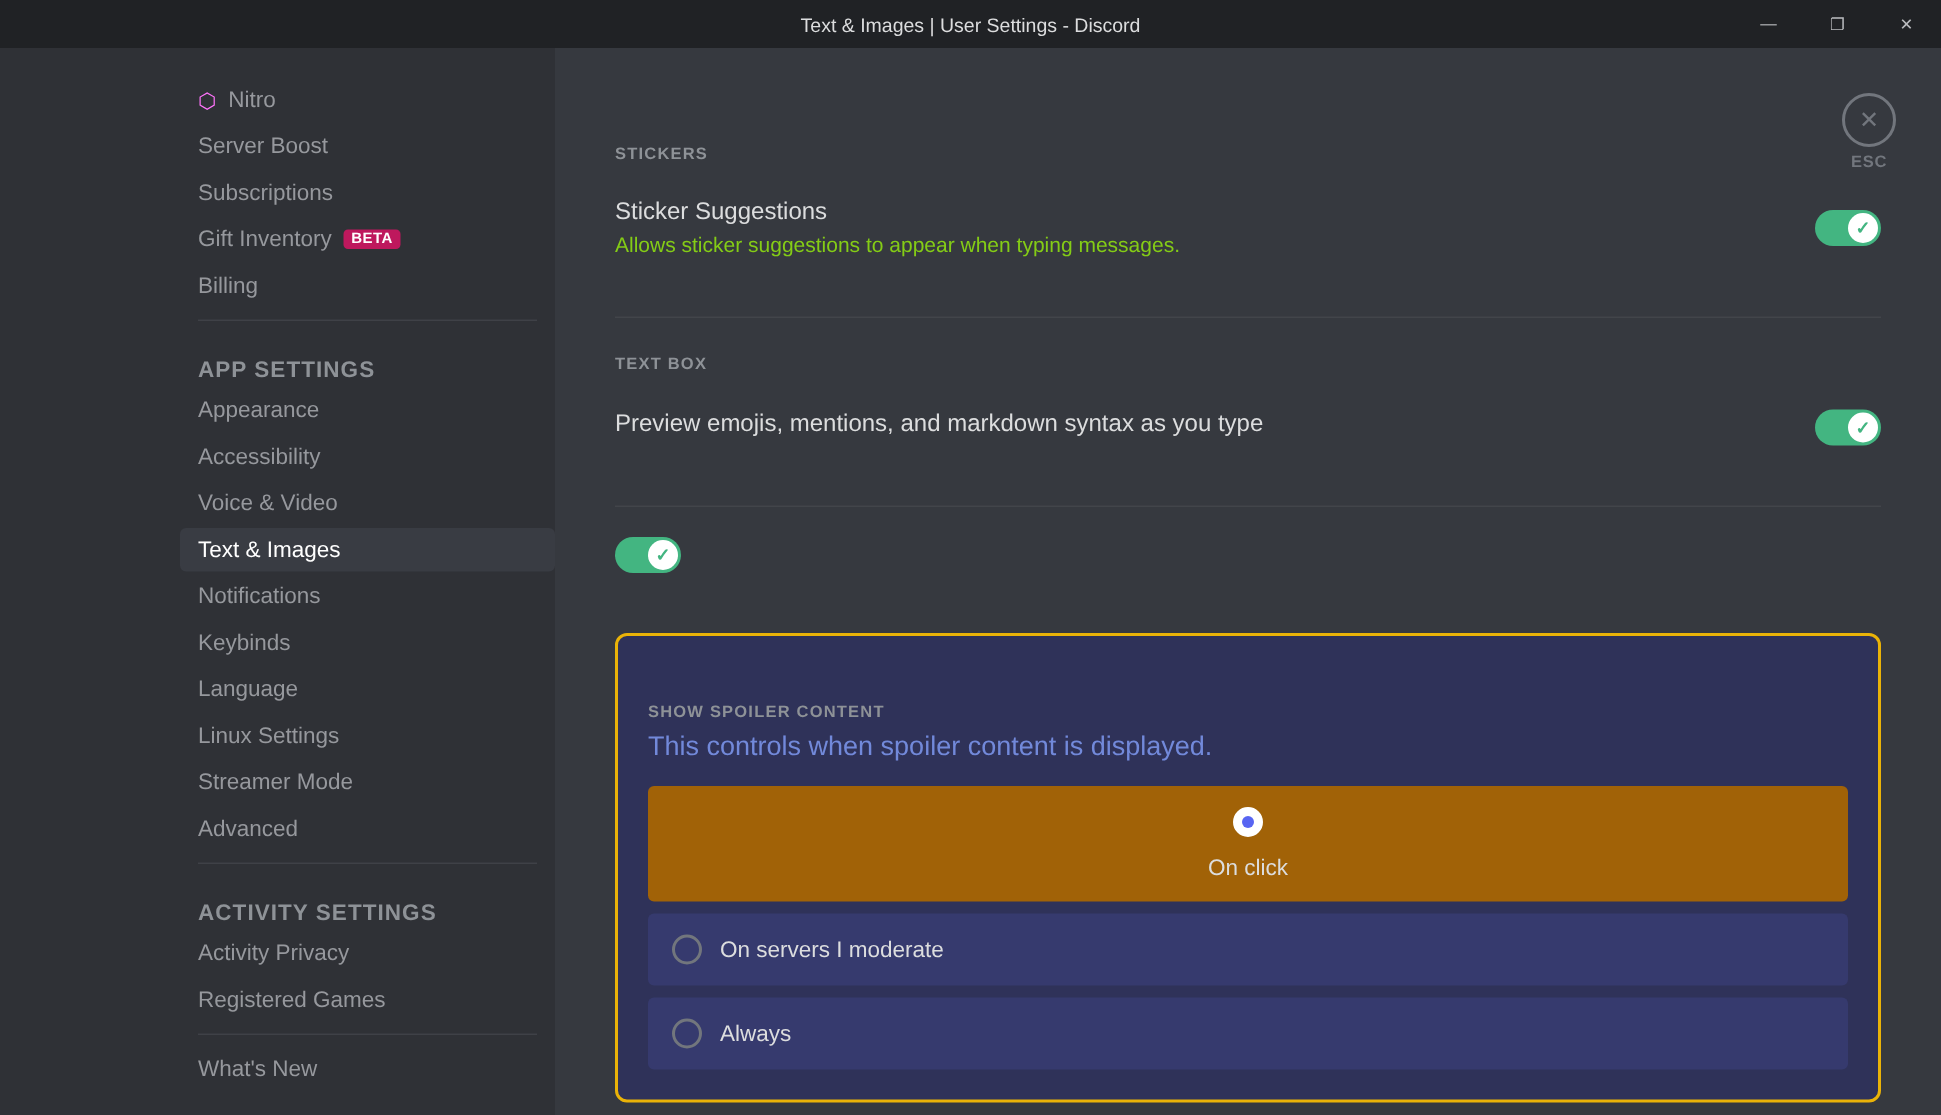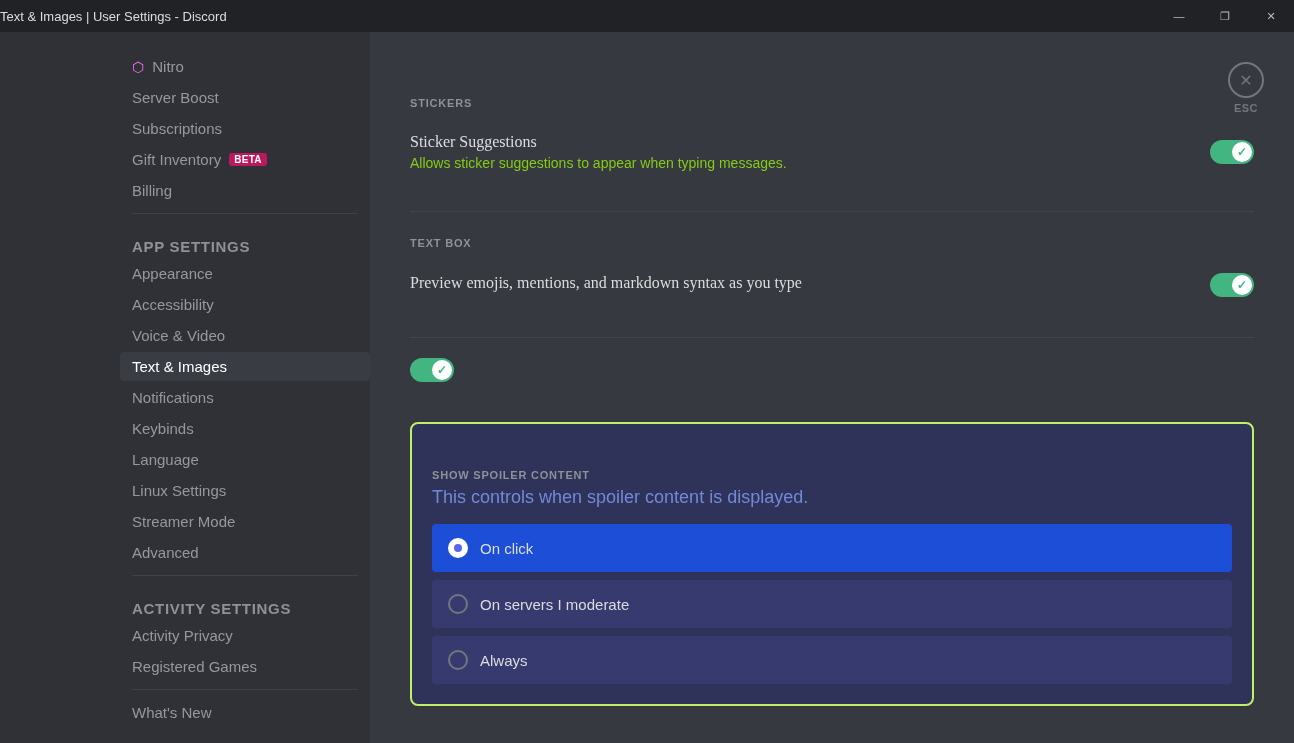--- a/index.html
+++ b/index.html
@@ -13,20 +13,21 @@
       display: flex;
       flex-direction: column;
     }
 
     
     .title-bar {
       background: #202225;
       height: 32px;
       display: flex;
       align-items: center;
+      justify-content: center;
       position: relative;
       flex-shrink: 0;
     }
     .title-bar-title {
       font-size: 13px;
       color: #dcddde;
     }
     .title-bar-controls {
       position: absolute;
       right: 0;
@@ -167,21 +168,20 @@
       display: flex;
       align-items: center;
       justify-content: space-between;
       padding: 12px 0;
     }
     .settings-row-text h3 {
       font-size: 16px;
       color: #dcddde;
       font-weight: 500;
       margin-bottom: 4px;
-      font-family: Liberation Serif, serif;
     }
     .settings-row-text p {
       font-size: 14px;
       color: #84cc16;
     }
 
     .settings-divider {
       height: 1px;
       background: #42454a;
       margin: 8px 0;
@@ -211,21 +211,21 @@
       justify-content: center;
     }
     .toggle-check {
       color: #43b581;
       font-size: 12px;
       font-weight: 700;
     }
 
     
     .spoiler-section {
-      border: 2px solid #bef264;
+      border: 2px solid #eab308;
       border-radius: 8px;
       padding: 20px;
       margin-top: 24px;
       background: #2f3259;
     }
     .spoiler-section .section-label {
       color: #8e9297;
       margin-bottom: 6px;
     }
     .spoiler-description {
@@ -239,21 +239,22 @@
       display: flex;
       align-items: center;
       gap: 12px;
       padding: 14px 16px;
       border-radius: 4px;
       cursor: pointer;
       margin-bottom: 8px;
       background: #363a6e;
     }
     .radio-option.selected {
-      background: #1d4ed8;
+      background: #a16207;
+      flex-direction: column;
     }
     .radio-option:last-child { margin-bottom: 0; }
 
     .radio-circle {
       width: 20px;
       height: 20px;
       border-radius: 50%;
       border: 2px solid #72767d;
       display: flex;
       align-items: center;

